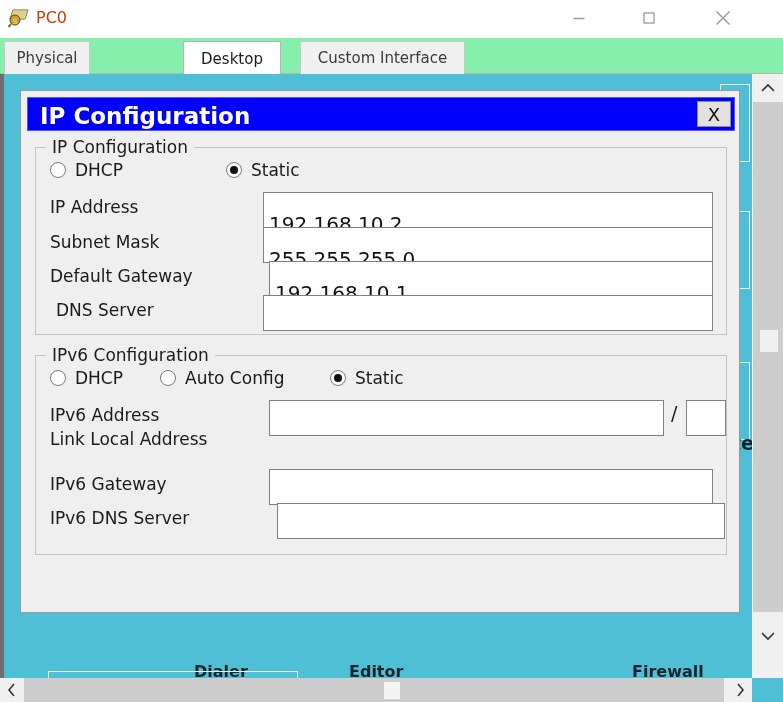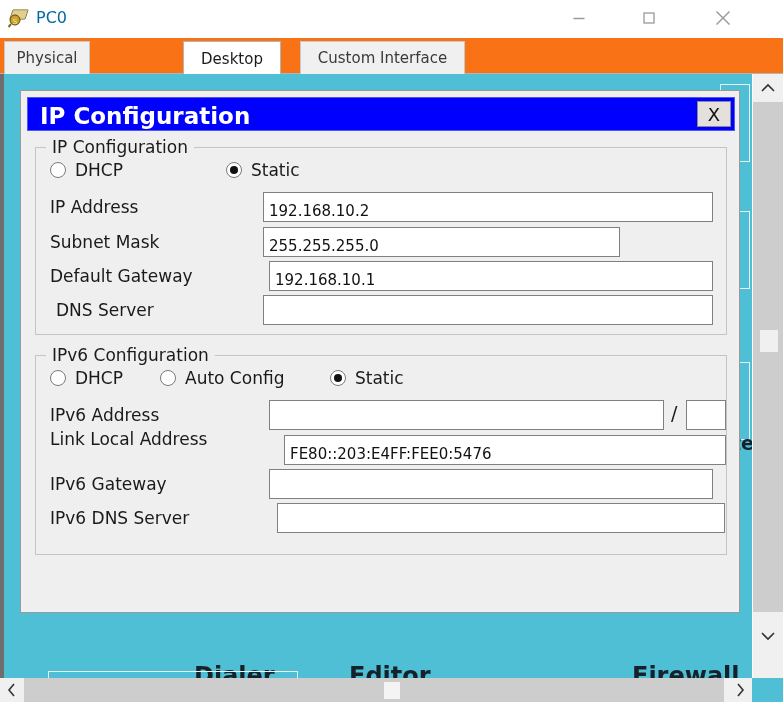--- a/index.html
+++ b/index.html
@@ -32,41 +32,41 @@
   }
   .title-icon {
     position: absolute;
     left: 8px; top: 8px;
     width: 22px; height: 20px;
   }
   .title-text {
     position: absolute;
     left: 36px; top: 8px;
     font-size: 16px;
-    color: #0369a1;
+    color: #c2410c;
     line-height: 20px;
     white-space: nowrap;
   }
   .win-btn {
     position: absolute;
     top: 0;
     width: 46px; height: 36px;
     cursor: default;
   }
   .win-btn svg { position: absolute; left: 50%; top: 50%; transform: translate(-50%,-50%); }
   .btn-min  { left: 556px; }
   .btn-max  { left: 626px; }
   .btn-close{ left: 700px; }
 
   
   .tabstrip {
     position: absolute;
     left: 0; top: 38px;
     width: 783px; height: 36px;
-    background: #f97316;
+    background: #86efac;
     border-bottom: 1px solid #b4b4b4;
     box-sizing: border-box;
   }
   .tab {
     position: absolute;
     top: 3px;
     height: 33px;
     box-sizing: border-box;
     background: #f0f0f0;
     border: 1px solid #c8c8c8;
@@ -104,21 +104,21 @@
     position: absolute;
     left: 4px; top: 0;
     width: 748px; height: 604px;
     background: #4fbfd5;
     overflow: hidden;
   }
 
   
   .desk-label {
     position: absolute;
-    font-size: 24px;
+    font-size: 16px;
     font-weight: bold;
     color: #16222b;
     white-space: nowrap;
     text-decoration: underline;
   }
   .desk-tile {
     position: absolute;
     border: 1px solid #e8f4f7;
     box-sizing: border-box;
   }
@@ -276,23 +276,23 @@
     font-size: 17px;
     color: #1a1a1a;
     white-space: nowrap;
   }
   .field-input {
     position: absolute;
     background: #ffffff;
     border: 1px solid #808080;
     box-sizing: border-box;
     font-family: "DejaVu Sans", sans-serif;
-    font-size: 15px;
+    font-size: 20px;
     color: #111111;
-    padding: 4px 5px;
+    padding: 17px 5px;
     line-height: 28px;
     white-space: nowrap;
     overflow: hidden;
     cursor: text;
   }
   .slash {
     position: absolute;
     font-size: 19px;
     color: #1a1a1a;
   }
@@ -376,21 +376,21 @@
           </div>
           <div class="radio-row" style="left:190px; top:12px;">
             <span class="radio checked"></span>
             <span class="radio-label">Static</span>
           </div>
 
           <div class="field-label" style="left:14px; top:49px;">IP Address</div>
           <div class="field-input" style="left:227px; top:44px; width:450px; height:30px;">192.168.10.2</div>
 
           <div class="field-label" style="left:14px; top:84px;">Subnet Mask</div>
-          <div class="field-input" style="left:227px; top:79px; width:357px; height:30px;">255.255.255.0</div>
+          <div class="field-input" style="left:227px; top:79px; width:450px; height:30px;">255.255.255.0</div>
 
           <div class="field-label" style="left:14px; top:118px;">Default Gateway</div>
           <div class="field-input" style="left:233px; top:113px; width:444px; height:30px;">192.168.10.1</div>
 
           <div class="field-label" style="left:20px; top:152px;">DNS Server</div>
           <div class="field-input" style="left:227px; top:147px; width:450px; height:30px;"></div>
         </div>
 
         <div class="group" style="left:14px; top:264px; width:692px; height:200px;">
           <span class="group-legend">IPv6 Configuration</span>
@@ -407,21 +407,20 @@
             <span class="radio checked"></span>
             <span class="radio-label">Static</span>
           </div>
 
           <div class="field-label" style="left:14px; top:49px;">IPv6 Address</div>
           <div class="field-input" style="left:233px; top:44px; width:395px; height:30px;"></div>
           <span class="slash" style="left:635px; top:46px;">/</span>
           <div class="field-input" style="left:650px; top:44px; width:40px; height:30px;"></div>
 
           <div class="field-label" style="left:14px; top:73px;">Link Local Address</div>
-          <div class="field-input" style="left:248px; top:79px; width:442px; height:30px;">FE80::203:E4FF:FEE0:5476</div>
 
           <div class="field-label" style="left:14px; top:118px;">IPv6 Gateway</div>
           <div class="field-input" style="left:233px; top:113px; width:444px; height:30px;"></div>
 
           <div class="field-label" style="left:14px; top:152px;">IPv6 DNS Server</div>
           <div class="field-input" style="left:241px; top:147px; width:448px; height:30px;"></div>
         </div>
 
       </div>
 

